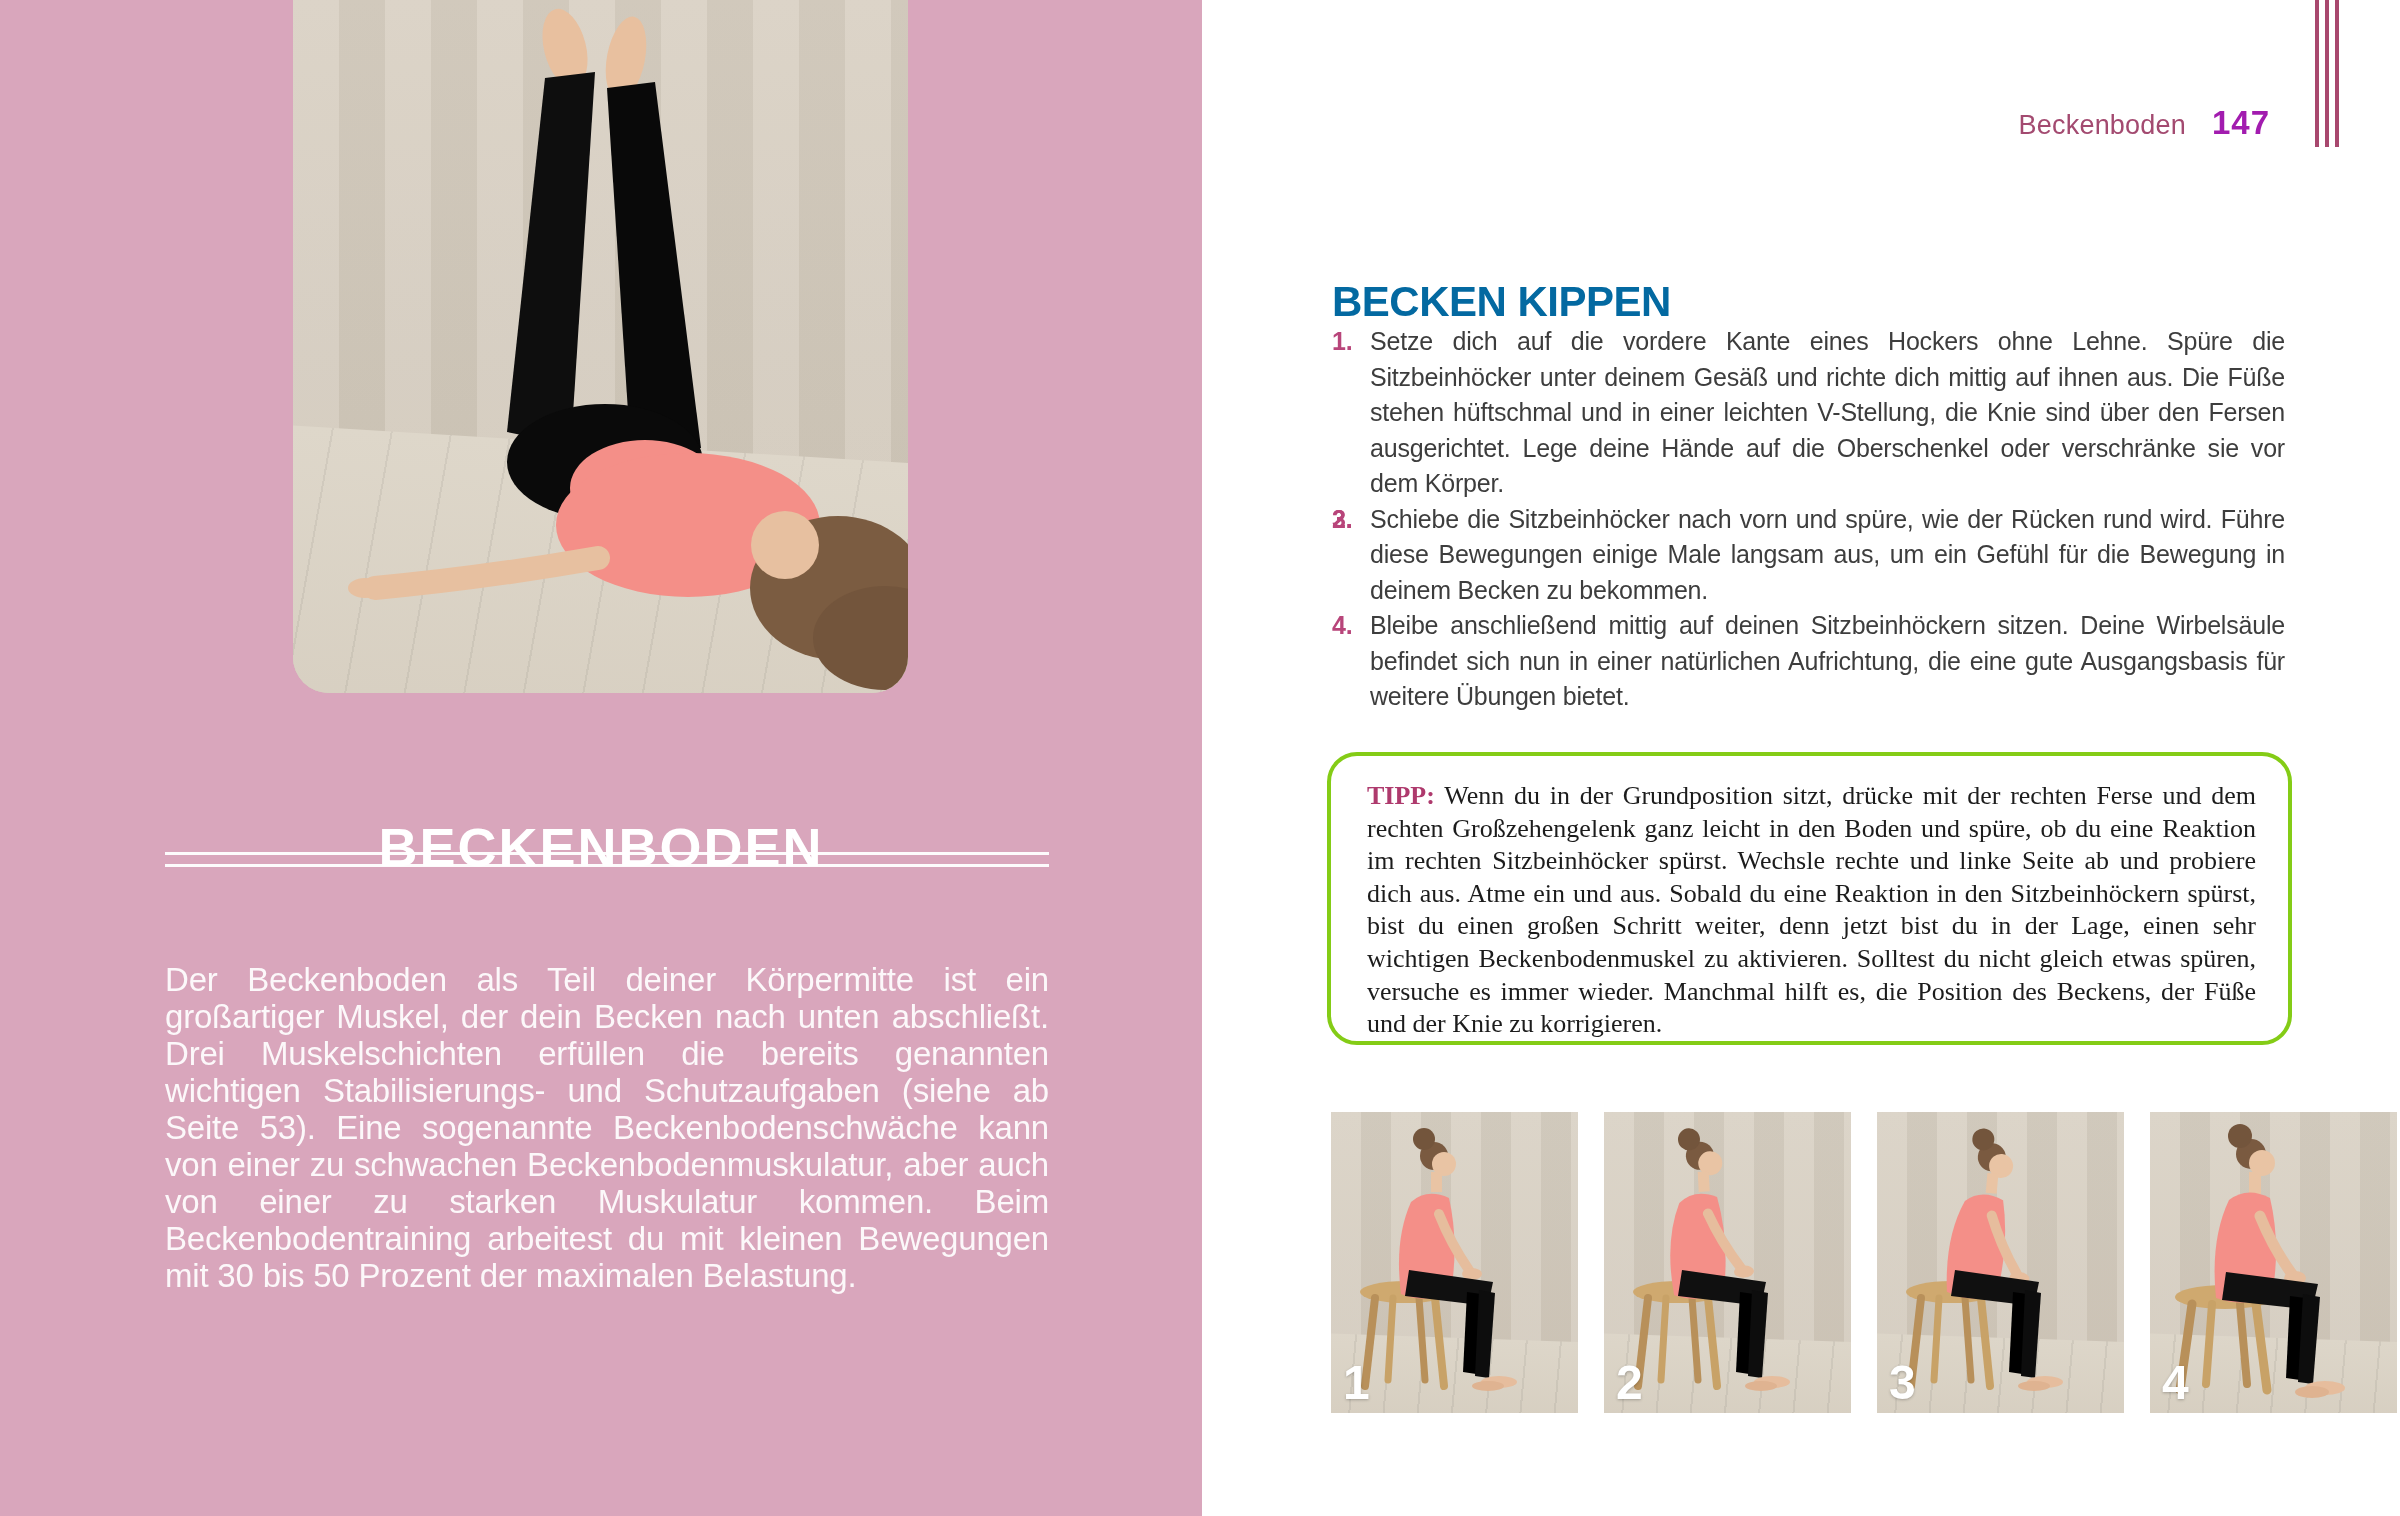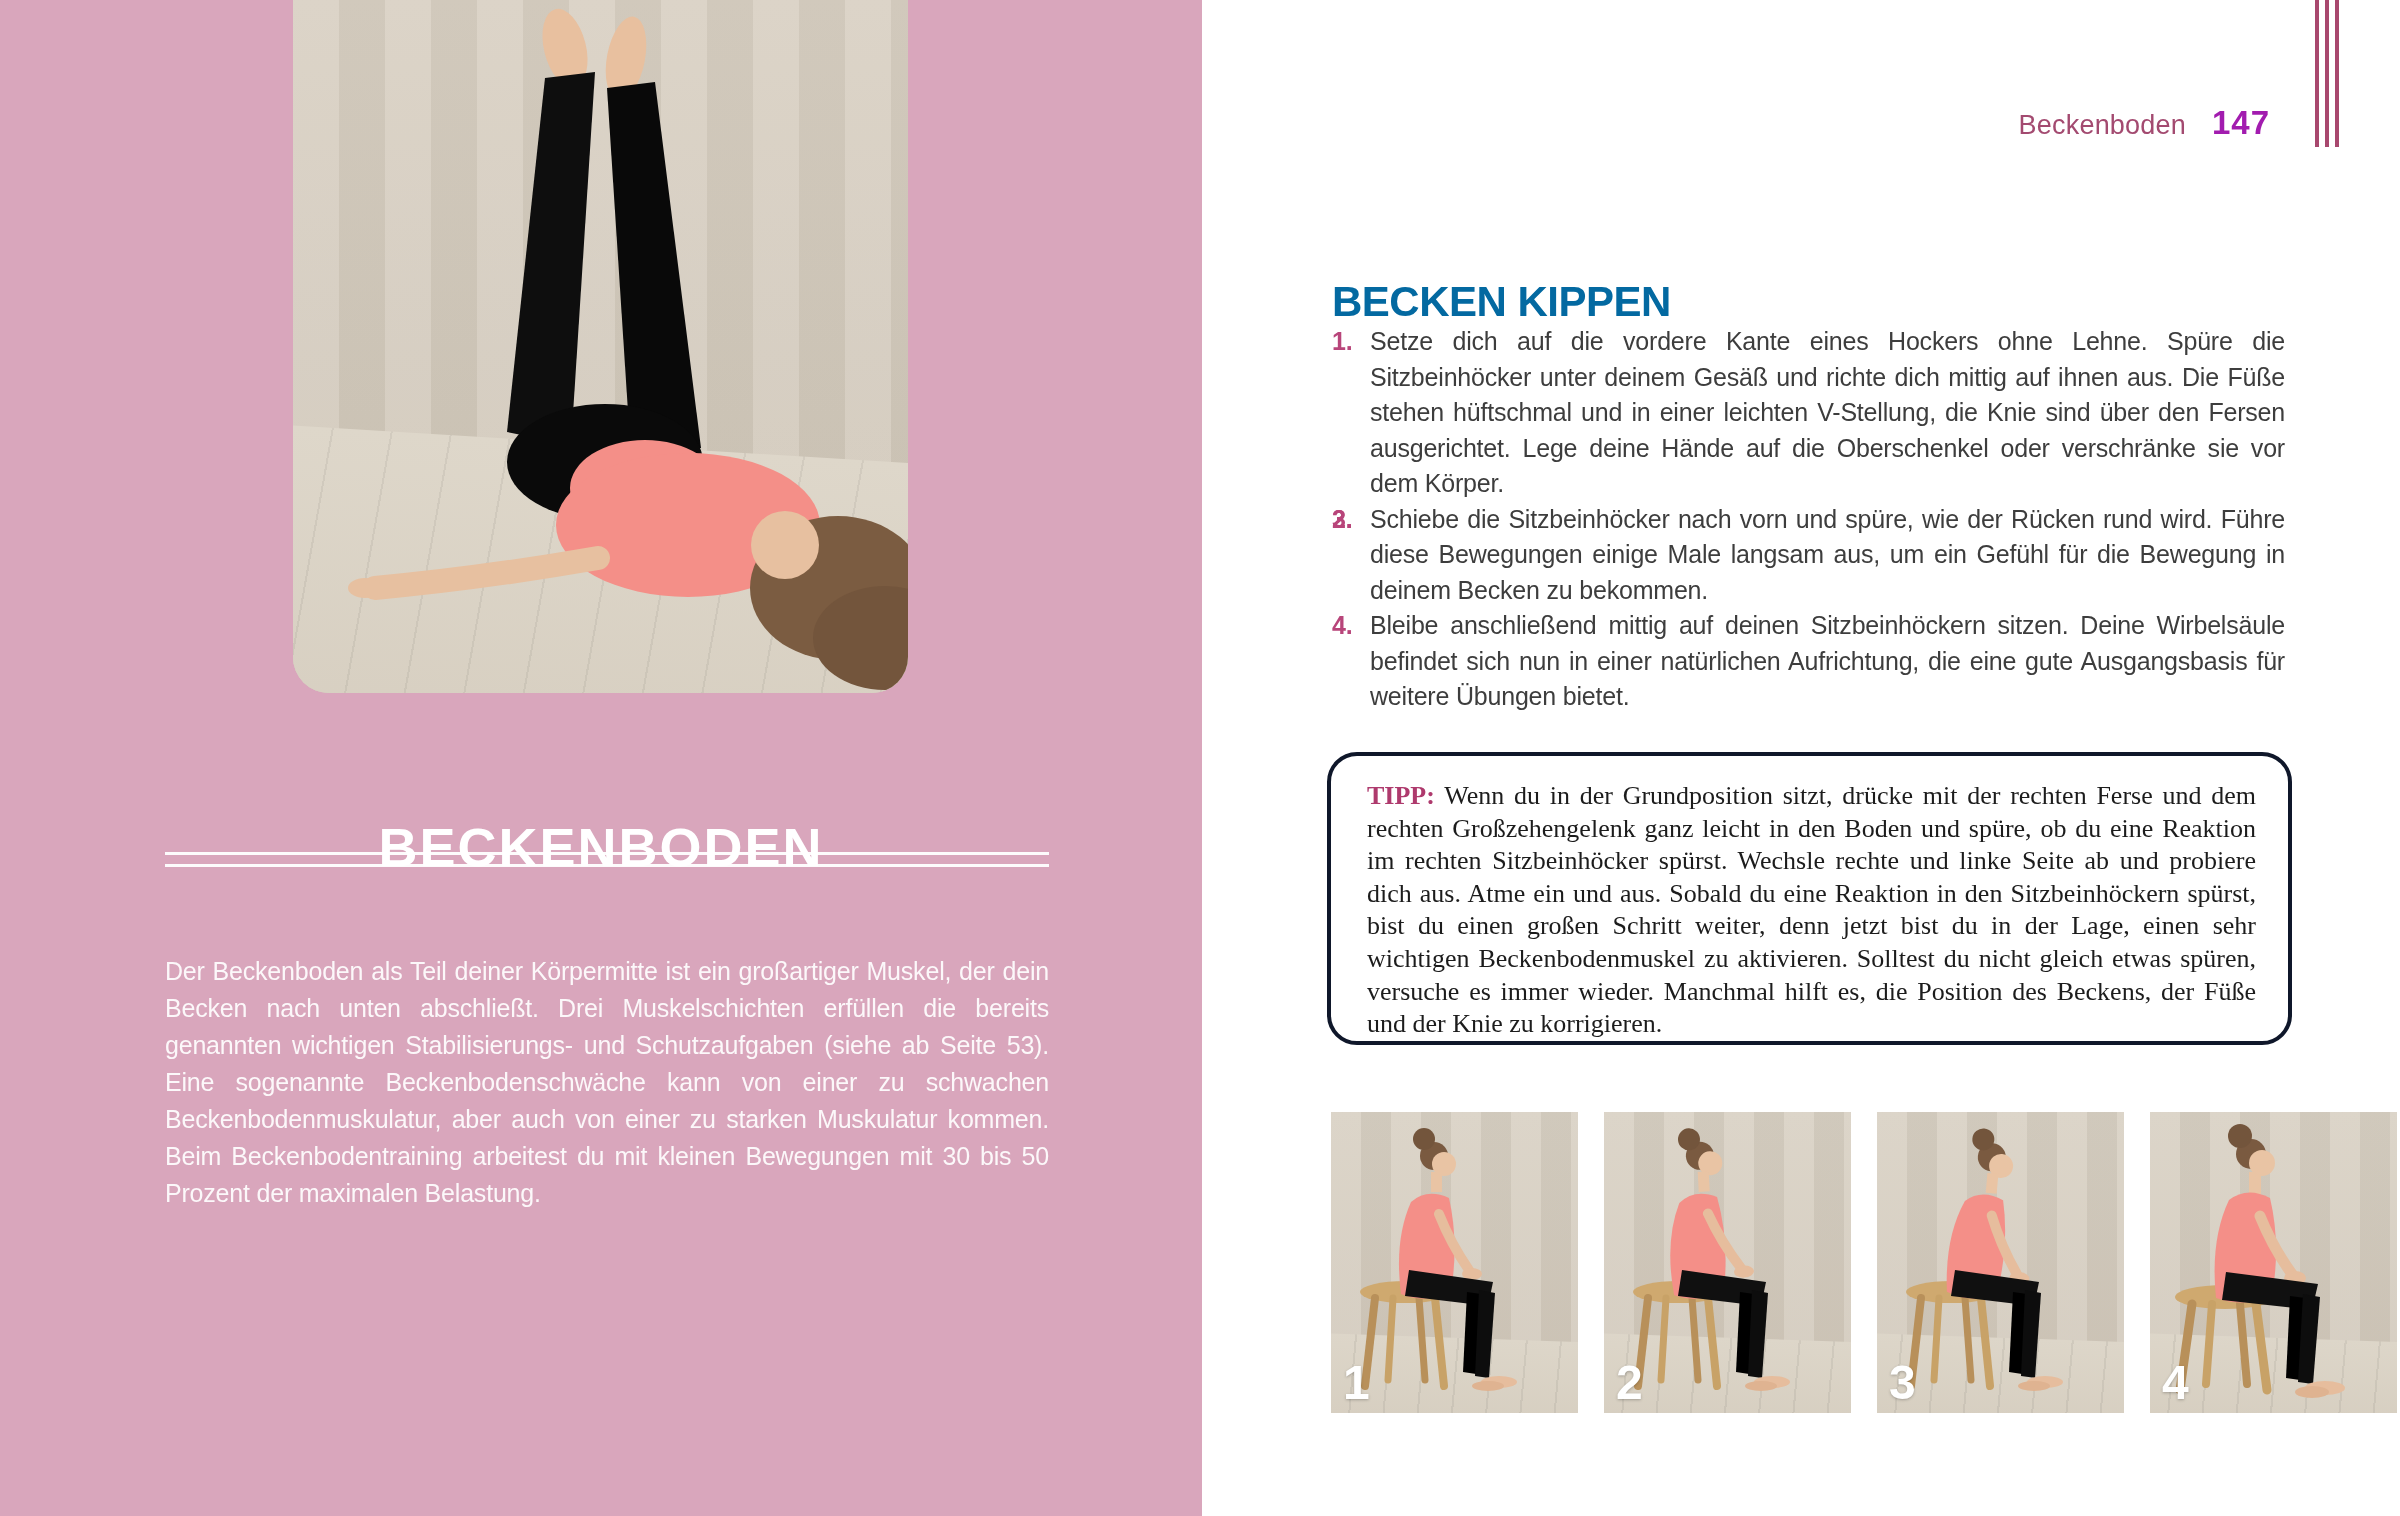--- a/index.html
+++ b/index.html
@@ -17,40 +17,40 @@
   .photo-floor{position:absolute;left:-20px;top:445px;width:680px;height:300px;
                transform:skewY(3.5deg);
                background:
                  repeating-linear-gradient(100deg,rgba(0,0,0,0.055) 0 2px,transparent 2px 58px),
                  linear-gradient(180deg,#ded7ca,#d7cfc1);}
   .left-title{position:absolute;left:0;top:784px;width:1202px;text-align:center;
               color:#ffffff;font-size:54px;font-weight:800;letter-spacing:2px;line-height:1;}
   .double-rule{position:absolute;left:165px;top:852px;width:884px;height:9px;
                border-top:3px solid rgba(255,255,255,.95);border-bottom:3px solid rgba(255,255,255,.95);}
   .left-paragraph{position:absolute;left:165px;top:928px;width:884px;
-                  color:rgba(255,255,255,.92);font-size:25px;line-height:37px;
+                  color:rgba(255,255,255,.92);font-size:33px;line-height:37px;
                   letter-spacing:-.2px;text-align:justify;}
 
   
   .running-header{position:absolute;top:104px;right:130px;display:flex;align-items:baseline;gap:26px;}
   .running-section{color:#a34a70;font-size:27px;letter-spacing:.2px;}
   .running-page{color:#a21caf;font-size:33px;font-weight:800;letter-spacing:1px;}
   .corner-stripes{position:absolute;left:2315px;top:0;display:flex;gap:6px;height:147px;}
   .corner-stripes span{display:block;width:4px;height:147px;background:#a8486e;}
 
   .section-heading{position:absolute;left:1332px;top:246px;color:#0369a1;
                    font-size:42px;font-weight:800;letter-spacing:-.5px;line-height:1;}
 
   .steps{position:absolute;left:1332px;top:324px;width:953px;}
   .step{position:relative;padding-left:38px;color:#3d3d3d;font-size:25px;line-height:35.5px;
         letter-spacing:-.2px;text-align:justify;}
   .step-num{position:absolute;left:0;top:0;color:#b8457a;font-weight:800;}
 
   .tip-box{position:absolute;left:1327px;top:752px;width:965px;height:293px;box-sizing:border-box;
-           border:4px solid #0f172a;border-radius:30px;padding:24px 32px 20px 36px;background:#ffffff;}
+           border:4px solid #84cc16;border-radius:30px;padding:24px 32px 20px 36px;background:#ffffff;}
   .tip-text{font-family:"Liberation Serif",serif;color:#1c1c1c;font-size:26px;line-height:32.6px;
             text-align:justify;margin:0;}
   .tip-label{font-family:"Liberation Serif",serif;color:#ae3a6d;font-weight:700;}
 
   .photo-strip{position:absolute;left:1331px;top:1112px;display:flex;gap:26px;}
   .photo-small{position:relative;width:247px;height:301px;overflow:hidden;background:#d6cdbf;}
   .small-wall{position:absolute;left:0;top:0;width:100%;height:100%;
               background:
                 repeating-linear-gradient(90deg,rgba(255,255,255,.10) 0 30px,rgba(0,0,0,.035) 30px 60px),
                 linear-gradient(180deg,#d8d0c3,#d1c8ba);}

